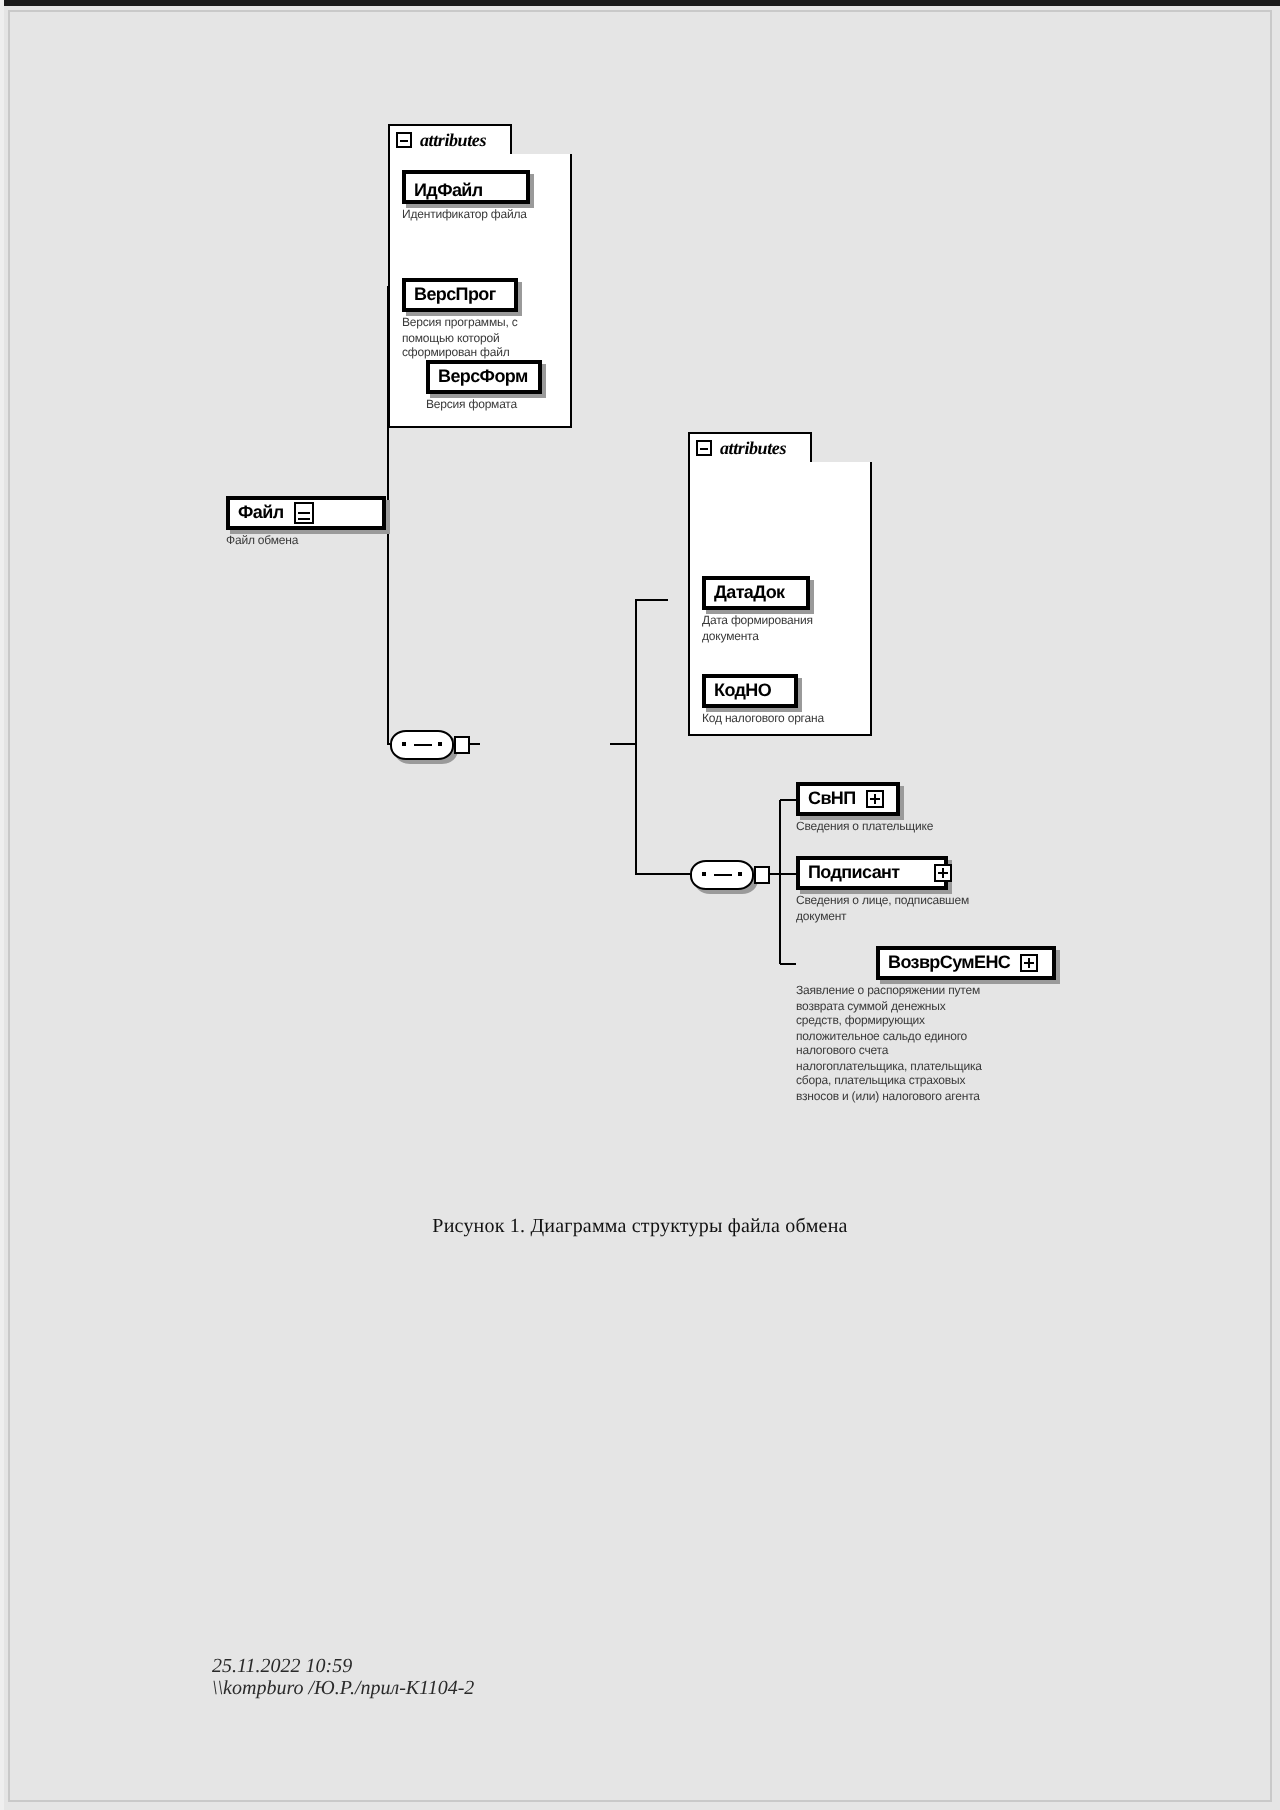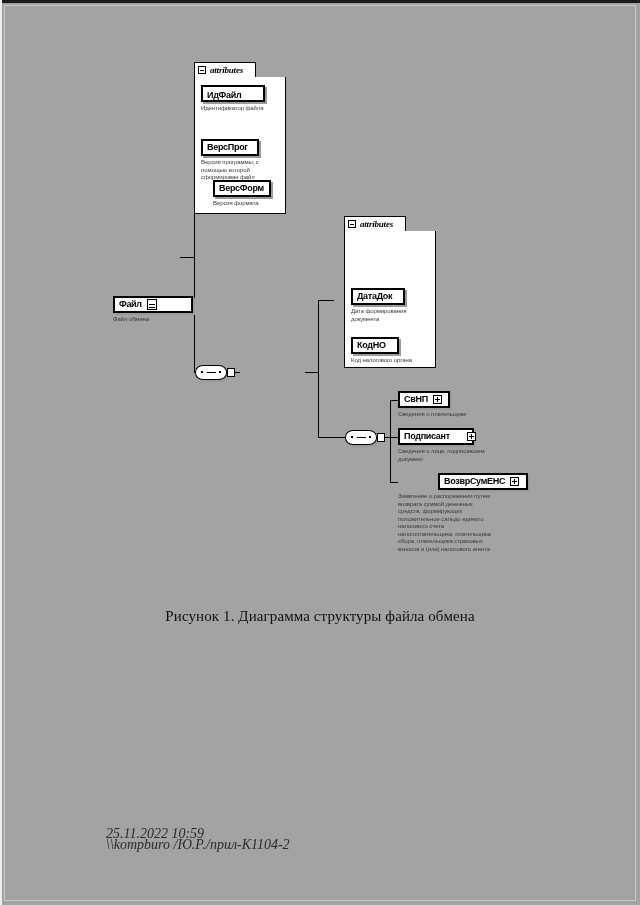--- a/index.html
+++ b/index.html
@@ -13,21 +13,21 @@
     position: relative;
     font-family: "Liberation Sans", sans-serif;
     overflow: hidden;
   }
 
   
   #page {
     position: absolute;
     left: 0; top: 0;
     width: 640px; height: 905px;
-    background: #a3a3a3;
+    background: #e5e5e5;
   }
   .page-edge-top {
     position: absolute;
     left: 0; top: 0; width: 640px; height: 3px;
     background: #1a1a1a;
   }
   .page-edge-left {
     position: absolute;
     left: 0; top: 0; width: 2px; height: 905px;
     background: #efefef;
@@ -224,31 +224,31 @@
   }
 
   
   #caption {
     position: absolute;
     left: 0;
     top: 608px;
     width: 640px;
     text-align: center;
     font-family: "Liberation Serif", serif;
-    font-size: 15px;
+    font-size: 10px;
     color: #111;
     letter-spacing: 0.1px;
   }
   #footer {
     position: absolute;
     left: 106px;
     top: 828px;
     font-family: "Liberation Serif", serif;
     font-style: italic;
-    font-size: 14px;
+    font-size: 10px;
     color: #2a2a2a;
     line-height: 11px;
     white-space: nowrap;
   }
 </style>
 </head>
 <body>
 
 <div id="page">
 
@@ -304,21 +304,21 @@
     </div>
 
     <div class="node" style="left:201px; top:180px; width:78px;margin-left:12px;">
       <div class="node-box" style="width:58px;">
         <span class="node-label">ВерсФорм</span>
       </div>
       <div class="node-desc">Версия формата</div>
     </div>
 
     <div class="node" style="left:113px; top:248px; width:80px;">
-      <div class="node-box" style="width:80px;margin-top:48px;">
+      <div class="node-box" style="width:80px;">
         <span class="node-label">Файл</span>
         <span class="doc-glyph"></span>
       </div>
       <div class="node-desc">Файл обмена</div>
     </div>
 
     <div class="attr-panel" style="left:344px; top:231px; width:92px; height:137px;">
       <div class="attr-tab" style="width:62px;">
         <span class="minus-box"></span>
         <span class="attr-tab-label">attributes</span>

